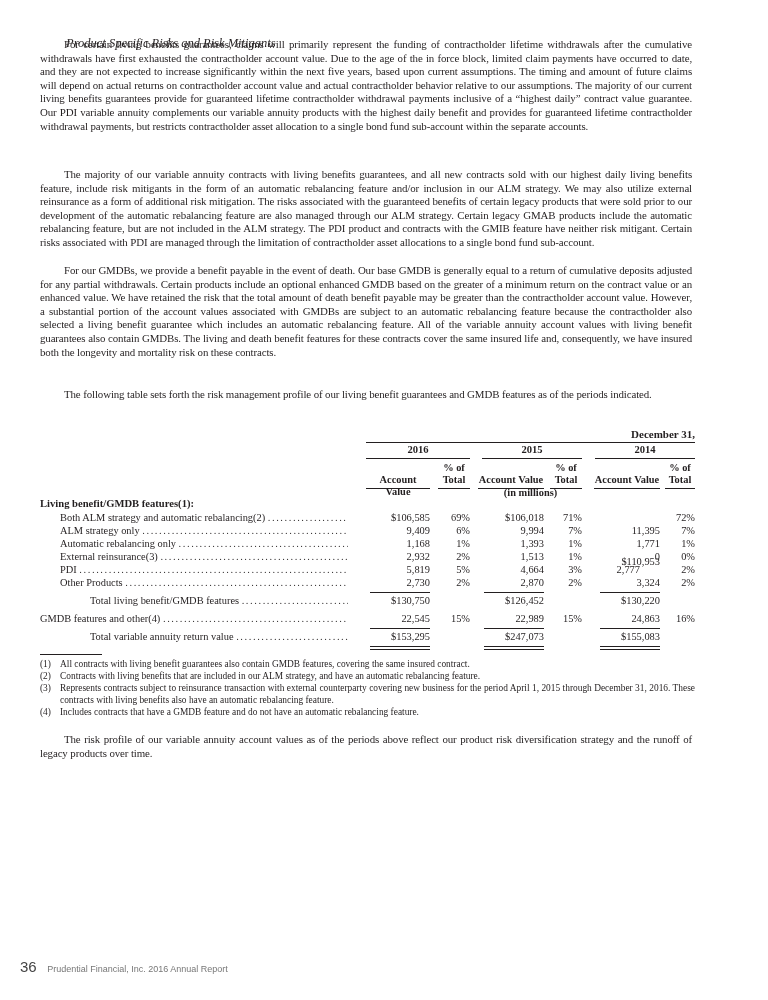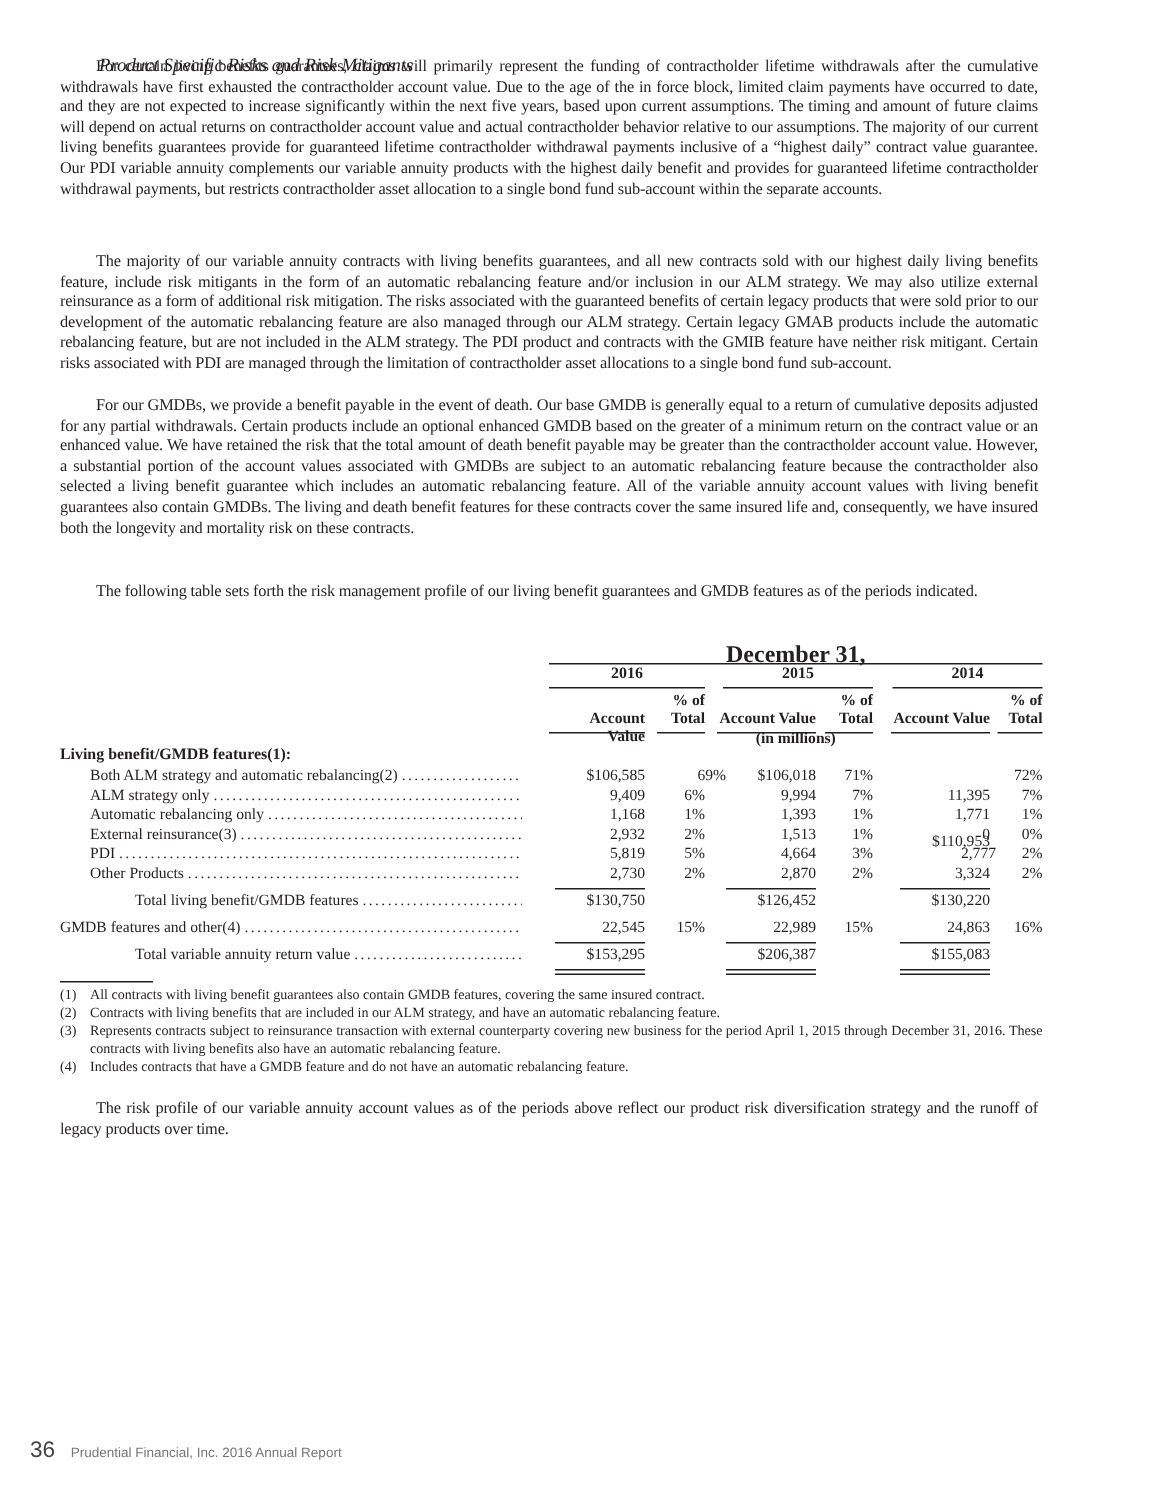--- a/index.html
+++ b/index.html
@@ -18,25 +18,25 @@
     text-align-last: left; margin: 0; text-indent: 24px;
     letter-spacing: -0.12px;
   }
   #p1 { top: 38px; }
   #p2 { top: 168px; }
   #p3 { top: 264px; }
   #p4 { top: 388px; }
 
   
   .tbl { position: absolute; left: 40px; top: 424px; width: 655px; font-size: 10.4px; }
-  .hdr-dec { position: absolute; left: 326px; width: 329px; top: 4px; text-align: center; font-weight: bold; font-size: 16px; }
+  .hdr-dec { position: absolute; left: 326px; width: 329px; top: 4px; text-align: right; font-weight: bold; font-size: 11px; }
   .rule { position: absolute; height: 0; border-top: 1.5px solid #231f20; }
   .rule-thin { position: absolute; height: 0; border-top: 1px solid #231f20; }
   .year { position: absolute; top: 20px; font-weight: bold; text-align: center; font-size: 10.6px; }
-  .colhead { position: absolute; font-weight: bold; text-align: right; font-size: 10.4px; line-height: 12px; }
+  .colhead { position: absolute; font-weight: bold; text-align: center; font-size: 10.4px; line-height: 12px; }
   .in-millions { position: absolute; left: 326px; width: 329px; top: 63px; text-align: center; font-weight: bold; font-size: 10.4px; }
 
   .row { position: absolute; left: 0; width: 655px; height: 13px; }
   .lbl { position: absolute; left: 0; white-space: nowrap; overflow: hidden; }
   .lbl .dots { letter-spacing: 1.6px; }
   .num { position: absolute; text-align: right; }
   .section-lbl { position: absolute; left: 0; font-weight: bold; font-size: 10.6px; }
 
   .double { position: absolute; height: 2px; border-top: 1px solid #231f20; border-bottom: 1px solid #231f20; }
 
@@ -93,21 +93,21 @@
   <div class="rule" style="left:554px; width:66px; top:64px;"></div>
   <div class="rule" style="left:625px; width:30px; top:64px;"></div>
 
   <div class="in-millions">(in millions)</div>
 
   <div class="section-lbl" style="top:74px;">Living benefit/GMDB features(1):</div>
 
   <div class="row" style="top:88px;">
     <div class="lbl" style="left:20px; width:288px;"><span>Both ALM strategy and automatic rebalancing(2)</span> <span class="dots">........................................................................................</span></div>
     <div class="num" style="left:326px; width:64px;">$106,585</div>
-    <div class="num" style="left:412px; width:32px;">69%</div>
+    <div class="num" style="left:398px; width:32px;">69%</div>
     <div class="num" style="left:438px; width:66px;">$106,018</div>
     <div class="num" style="left:510px; width:32px;">71%</div>
     <div class="num" style="left:554px; width:66px;margin-top:44px;">$110,953</div>
     <div class="num" style="left:625px; width:30px;text-align:right;">72%</div>
   </div>
   <div class="row" style="top:101px;">
     <div class="lbl" style="left:20px; width:288px;"><span>ALM strategy only</span> <span class="dots">........................................................................................</span></div>
     <div class="num" style="left:326px; width:64px;">9,409</div>
     <div class="num" style="left:398px; width:32px;">6%</div>
     <div class="num" style="left:438px; width:66px;">9,994</div>
@@ -132,21 +132,21 @@
     <div class="num" style="left:510px; width:32px;">1%</div>
     <div class="num" style="left:554px; width:66px;">0</div>
     <div class="num" style="left:625px; width:30px;">0%</div>
   </div>
   <div class="row" style="top:140px;">
     <div class="lbl" style="left:20px; width:288px;"><span>PDI</span> <span class="dots">........................................................................................</span></div>
     <div class="num" style="left:326px; width:64px;">5,819</div>
     <div class="num" style="left:398px; width:32px;">5%</div>
     <div class="num" style="left:438px; width:66px;">4,664</div>
     <div class="num" style="left:510px; width:32px;">3%</div>
-    <div class="num" style="left:558px; width:66px;text-align:right;">2,777</div>
+    <div class="num" style="left:534px; width:66px;text-align:right;">2,777</div>
     <div class="num" style="left:625px; width:30px;">2%</div>
   </div>
   <div class="row" style="top:153px;">
     <div class="lbl" style="left:20px; width:288px;"><span>Other Products</span> <span class="dots">........................................................................................</span></div>
     <div class="num" style="left:326px; width:64px;">2,730</div>
     <div class="num" style="left:398px; width:32px;">2%</div>
     <div class="num" style="left:438px; width:66px;">2,870</div>
     <div class="num" style="left:510px; width:32px;">2%</div>
     <div class="num" style="left:554px; width:66px;">3,324</div>
     <div class="num" style="left:625px; width:30px;">2%</div>
@@ -173,21 +173,21 @@
     <div class="num" style="left:625px; width:30px;">16%</div>
   </div>
 
   <div class="rule-thin" style="left:330px; width:60px; top:204px;"></div>
   <div class="rule-thin" style="left:444px; width:60px; top:204px;"></div>
   <div class="rule-thin" style="left:560px; width:60px; top:204px;"></div>
 
   <div class="row" style="top:207px;">
     <div class="lbl" style="left:50px; width:258px;"><span>Total variable annuity return value</span> <span class="dots">........................................................................................</span></div>
     <div class="num" style="left:326px; width:64px;">$153,295</div>
-    <div class="num" style="left:438px; width:66px;">$206,387</div>
+    <div class="num" style="left:438px; width:66px;">$247,073</div>
     <div class="num" style="left:554px; width:66px;">$155,083</div>
   </div>
 
   <div class="double" style="left:330px; width:60px; top:222px;"></div>
   <div class="double" style="left:444px; width:60px; top:222px;"></div>
   <div class="double" style="left:560px; width:60px; top:222px;"></div>
 </div>
 
 <div class="fn-rule"></div>
 

